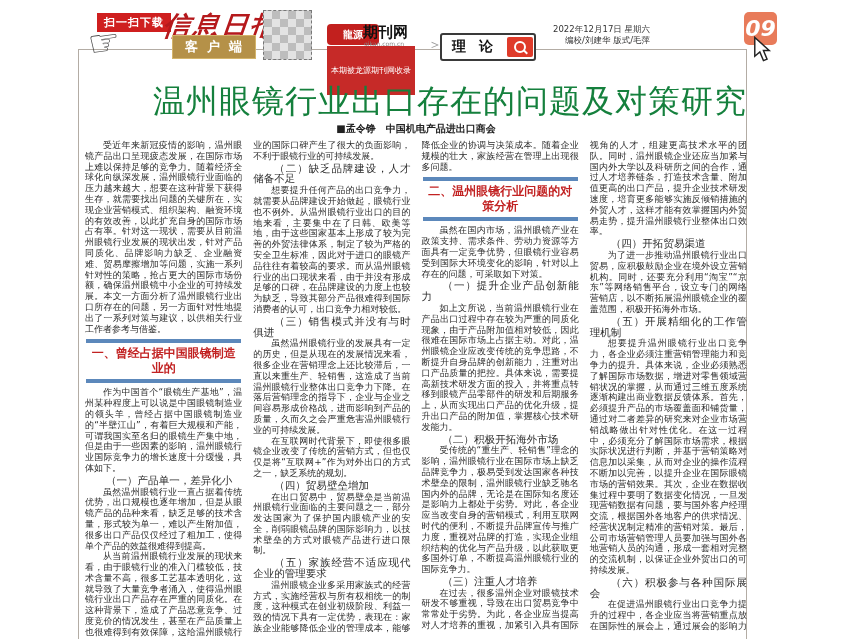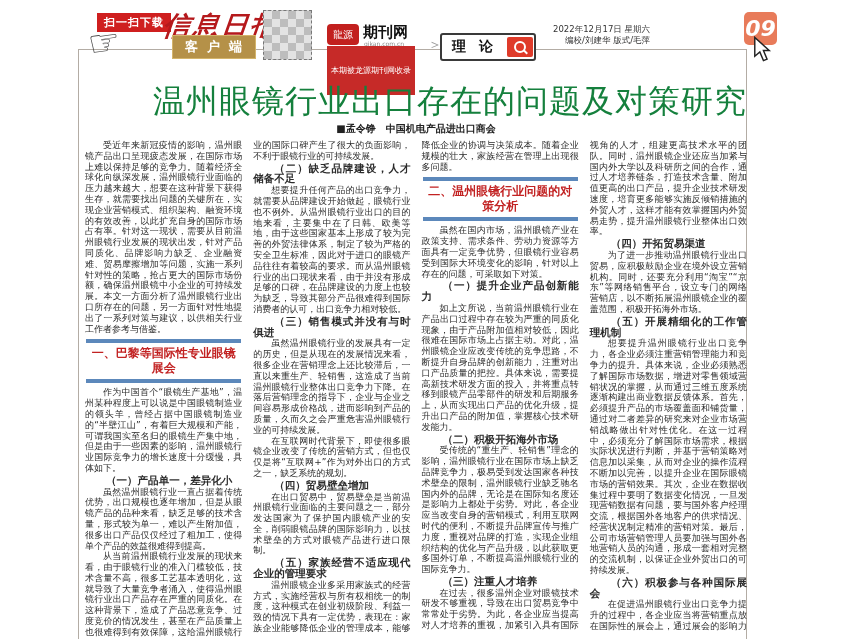--- a/index.html
+++ b/index.html
@@ -16,22 +16,22 @@
   .scanbox{position:absolute;left:97px;top:13px;background:#cf1f1f;color:#fff;font-size:11px;font-weight:bold;
            padding:2px 7px;letter-spacing:1px;z-index:2;}
   .masthead{position:absolute;left:163px;top:8px;font-size:27px;font-weight:bold;color:#b5191c;
             transform:skewX(-6deg);letter-spacing:2px;z-index:2;font-style:italic;}
   .clientbox{position:absolute;left:172px;top:35px;background:#b59148;border:1px solid #d4b46a;color:#fff;
              font-size:13px;font-weight:bold;letter-spacing:9px;padding:2px 4px 2px 12px;z-index:2;}
   .qr{position:absolute;left:263px;top:10px;width:47px;height:48px;z-index:2;border:1px dashed #777;
       background-image:linear-gradient(45deg,#bdbdbd 25%,transparent 25%,transparent 75%,#bdbdbd 75%),
                        linear-gradient(45deg,#bdbdbd 25%,#e3e3e3 25%,#e3e3e3 75%,#bdbdbd 75%);
       background-size:16px 16px;background-position:0 0,8px 8px;}
-  .lylogo{position:absolute;left:327px;top:24px;width:32px;height:21px;background:#c2201e;border-radius:4px;
-          color:#fff;font-size:10px;font-weight:normal;text-align:center;line-height:21px;z-index:2;}
+  .lylogo{position:absolute;left:327px;top:24px;width:52px;height:21px;background:#c2201e;border-radius:4px;
+          color:#fff;font-size:10px;font-weight:bold;text-align:center;line-height:21px;z-index:2;}
   .lyname{position:absolute;left:363px;top:23px;font-size:15px;font-weight:bold;color:#111;z-index:2;}
   .lyurl{position:absolute;left:364px;top:40px;font-size:6px;color:#888;z-index:2;}
   .lybanner{position:absolute;left:327px;top:46px;background:#c62a28;color:#fff;font-size:8px;
             padding:19px 4px;z-index:2;white-space:nowrap;text-align:right;}
   .chev{position:absolute;left:428px;top:36px;color:#999;font-size:14px;z-index:2;}
   .sectionbox{position:absolute;left:440px;top:33px;width:92px;height:24px;border:2px solid #3a3a3a;border-radius:3px;
               background:#fff;z-index:3;display:flex;align-items:center;}
   .sectionbox .label{flex:1;text-align:center;font-size:14px;font-weight:bold;color:#111;letter-spacing:4px;}
   .searchbtn{width:26px;height:20px;background:#df3b2a;border-radius:2px;margin-right:1px;
              display:flex;align-items:center;justify-content:center;cursor:pointer;}
@@ -49,21 +49,21 @@
             color:#15803d;letter-spacing:1px;z-index:2;white-space:nowrap;}
   .byline{position:absolute;left:85px;top:122px;width:662px;text-align:center;font-size:10px;font-weight:bold;
           color:#222;z-index:2;}
   .body-cols{position:absolute;left:85px;top:140px;width:662px;height:499px;overflow:hidden;z-index:2;
              column-count:4;column-gap:11px;column-fill:auto;
              font-size:9px;line-height:10.8px;text-align:justify;color:#2b2b2b;}
   .body-cols p{margin:0;text-indent:2em;}
   .flow-h1{break-inside:avoid;margin:5px 1px 4px 1px;padding:3px 0;text-align:center;text-indent:0 !important;
            color:#c22222;font-weight:bold;font-size:12px;line-height:15px;
            border-top:4px solid #5c88bb;border-bottom:4px solid #5c88bb;}
-  .flow-h2{font-weight:bold;text-indent:2em;margin:1px 0;}
+  .flow-h2{font-weight:normal;text-indent:2em;margin:1px 0;}
 </style>
 </head>
 <body>
 
 <div class="frame-top"></div>
 <div class="frame-left"></div>
 <div class="frame-right"></div>
 
 <div class="hand">☞</div>
 <div class="scanbox">扫一扫下载</div>
@@ -89,21 +89,21 @@
 <div class="cursor">
   <svg width="20" height="26" viewBox="0 0 12 18" xmlns="http://www.w3.org/2000/svg">
     <path d="M1 1 L1 14 L4.5 11 L7 17 L9.5 16 L7 10 L11 10 Z" fill="#ffffff" stroke="#222" stroke-width="1"></path>
   </svg>
 </div>
 
 <div class="headline">温州眼镜行业出口存在的问题及对策研究</div>
 <div class="byline">■孟令铮　中国机电产品进出口商会</div>
 <div class="body-cols">
     <p class="flow-p">受近年来新冠疫情的影响，温州眼镜产品出口呈现疲态发展，在国际市场上难以保持足够的竞争力。随着经济全球化向纵深发展，温州眼镜行业面临的压力越来越大，想要在这种背景下获得生存，就需要找出问题的关键所在，实现企业营销模式、组织架构、融资环境的有效改善，以此扩充自身的国际市场占有率。针对这一现状，需要从目前温州眼镜行业发展的现状出发，针对产品同质化、品牌影响力缺乏、企业融资难、贸易摩擦增加等问题，实施一系列针对性的策略，抢占更大的国际市场份额，确保温州眼镜中小企业的可持续发展。本文一方面分析了温州眼镜行业出口所存在的问题，另一方面针对性地提出了一系列对策与建议，以供相关行业工作者参考与借鉴。</p>
-    <h2 class="flow-h1">一、巴黎等国际性专业眼镜展会</h2>
+    <h2 class="flow-h1">一、曾经占据中国眼镜制造业的</h2>
     <p class="flow-p">作为中国首个“眼镜生产基地”，温州某种程度上可以说是中国眼镜制造业的领头羊，曾经占据中国眼镜制造业的“半壁江山”，有着巨大规模和产能，可谓我国实至名归的眼镜生产集中地，但是由于一些因素的影响，温州眼镜行业国际竞争力的增长速度十分缓慢，具体如下。</p>
     <h3 class="flow-h2">（一）产品单一，差异化小</h3>
     <p class="flow-p">虽然温州眼镜行业一直占据着传统优势，出口规模也逐年增加，但是从眼镜产品的品种来看，缺乏足够的技术含量，形式较为单一，难以产生附加值，很多出口产品仅仅经过了粗加工，使得单个产品的效益很难得到提高。</p>
     <p class="flow-p">从当前温州眼镜行业发展的现状来看，由于眼镜行业的准入门槛较低，技术含量不高，很多工艺基本透明化，这就导致了大量竞争者涌入，使得温州眼镜行业出口产品存在严重的同质化。在这种背景下，造成了产品恶意竞争、过度竞价的情况发生，甚至在产品质量上也很难得到有效保障，这给温州眼镜行业的国际口碑产生了很大的负面影响，不利于眼镜行业的可持续发展。</p>
     <h3 class="flow-h2">（二）缺乏品牌建设，人才储备不足</h3>
     <p class="flow-p">想要提升任何产品的出口竞争力，就需要从品牌建设开始做起，眼镜行业也不例外。从温州眼镜行业出口的目的地来看，主要集中在了日韩、欧美等地，由于这些国家基本上形成了较为完善的外贸法律体系，制定了较为严格的安全卫生标准，因此对于进口的眼镜产品往往有着较高的要求。而从温州眼镜行业的出口现状来看，由于并没有形成足够的口碑，在品牌建设的力度上也较为缺乏，导致其部分产品很难得到国际消费者的认可，出口竞争力相对较低。</p>
     <h3 class="flow-h2">（三）销售模式并没有与时俱进</h3>
     <p class="flow-p">虽然温州眼镜行业的发展具有一定的历史，但是从现在的发展情况来看，很多企业在营销理念上还比较滞后，一直以来重生产、轻销售，这造成了当前温州眼镜行业整体出口竞争力下降。在落后营销理念的指导下，企业与企业之间容易形成价格战，进而影响到产品的质量，久而久之会严重危害温州眼镜行业的可持续发展。</p>
     <p class="flow-p">在互联网时代背景下，即使很多眼镜企业改变了传统的营销方式，但也仅仅是将“互联网+”作为对外出口的方式之一，缺乏系统的规划。</p>
     <h3 class="flow-h2">（四）贸易壁垒增加</h3>

